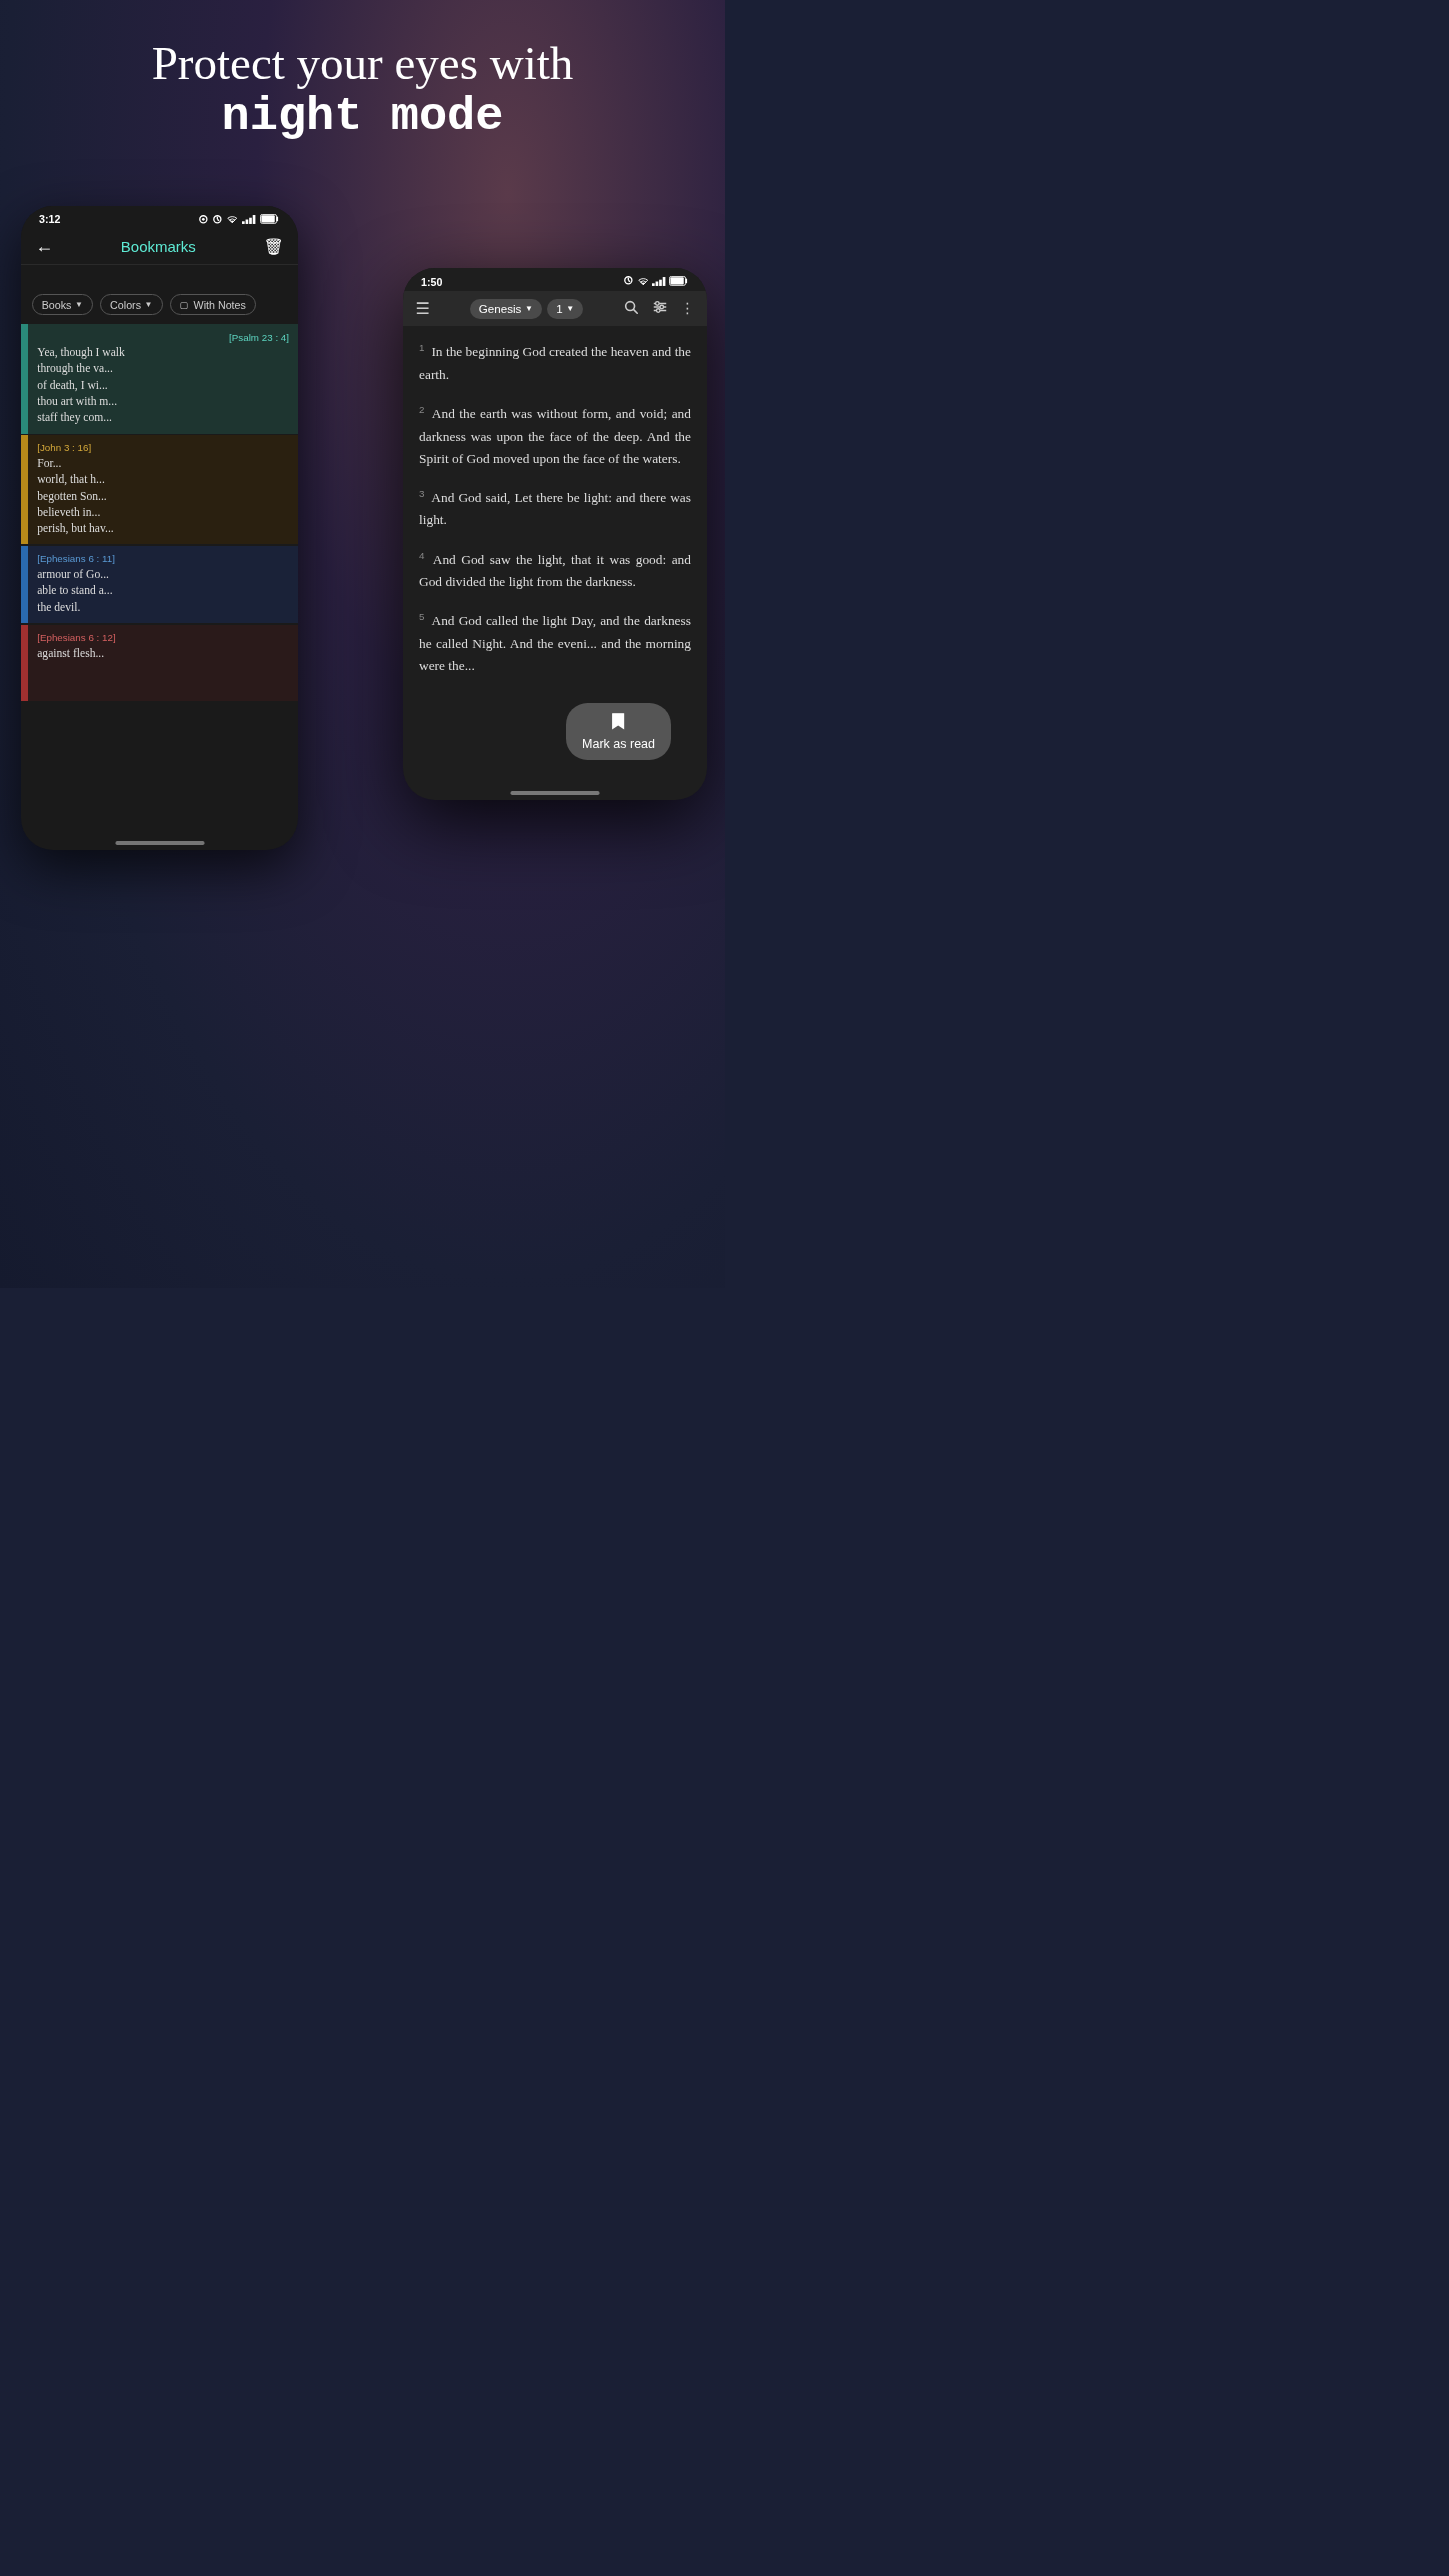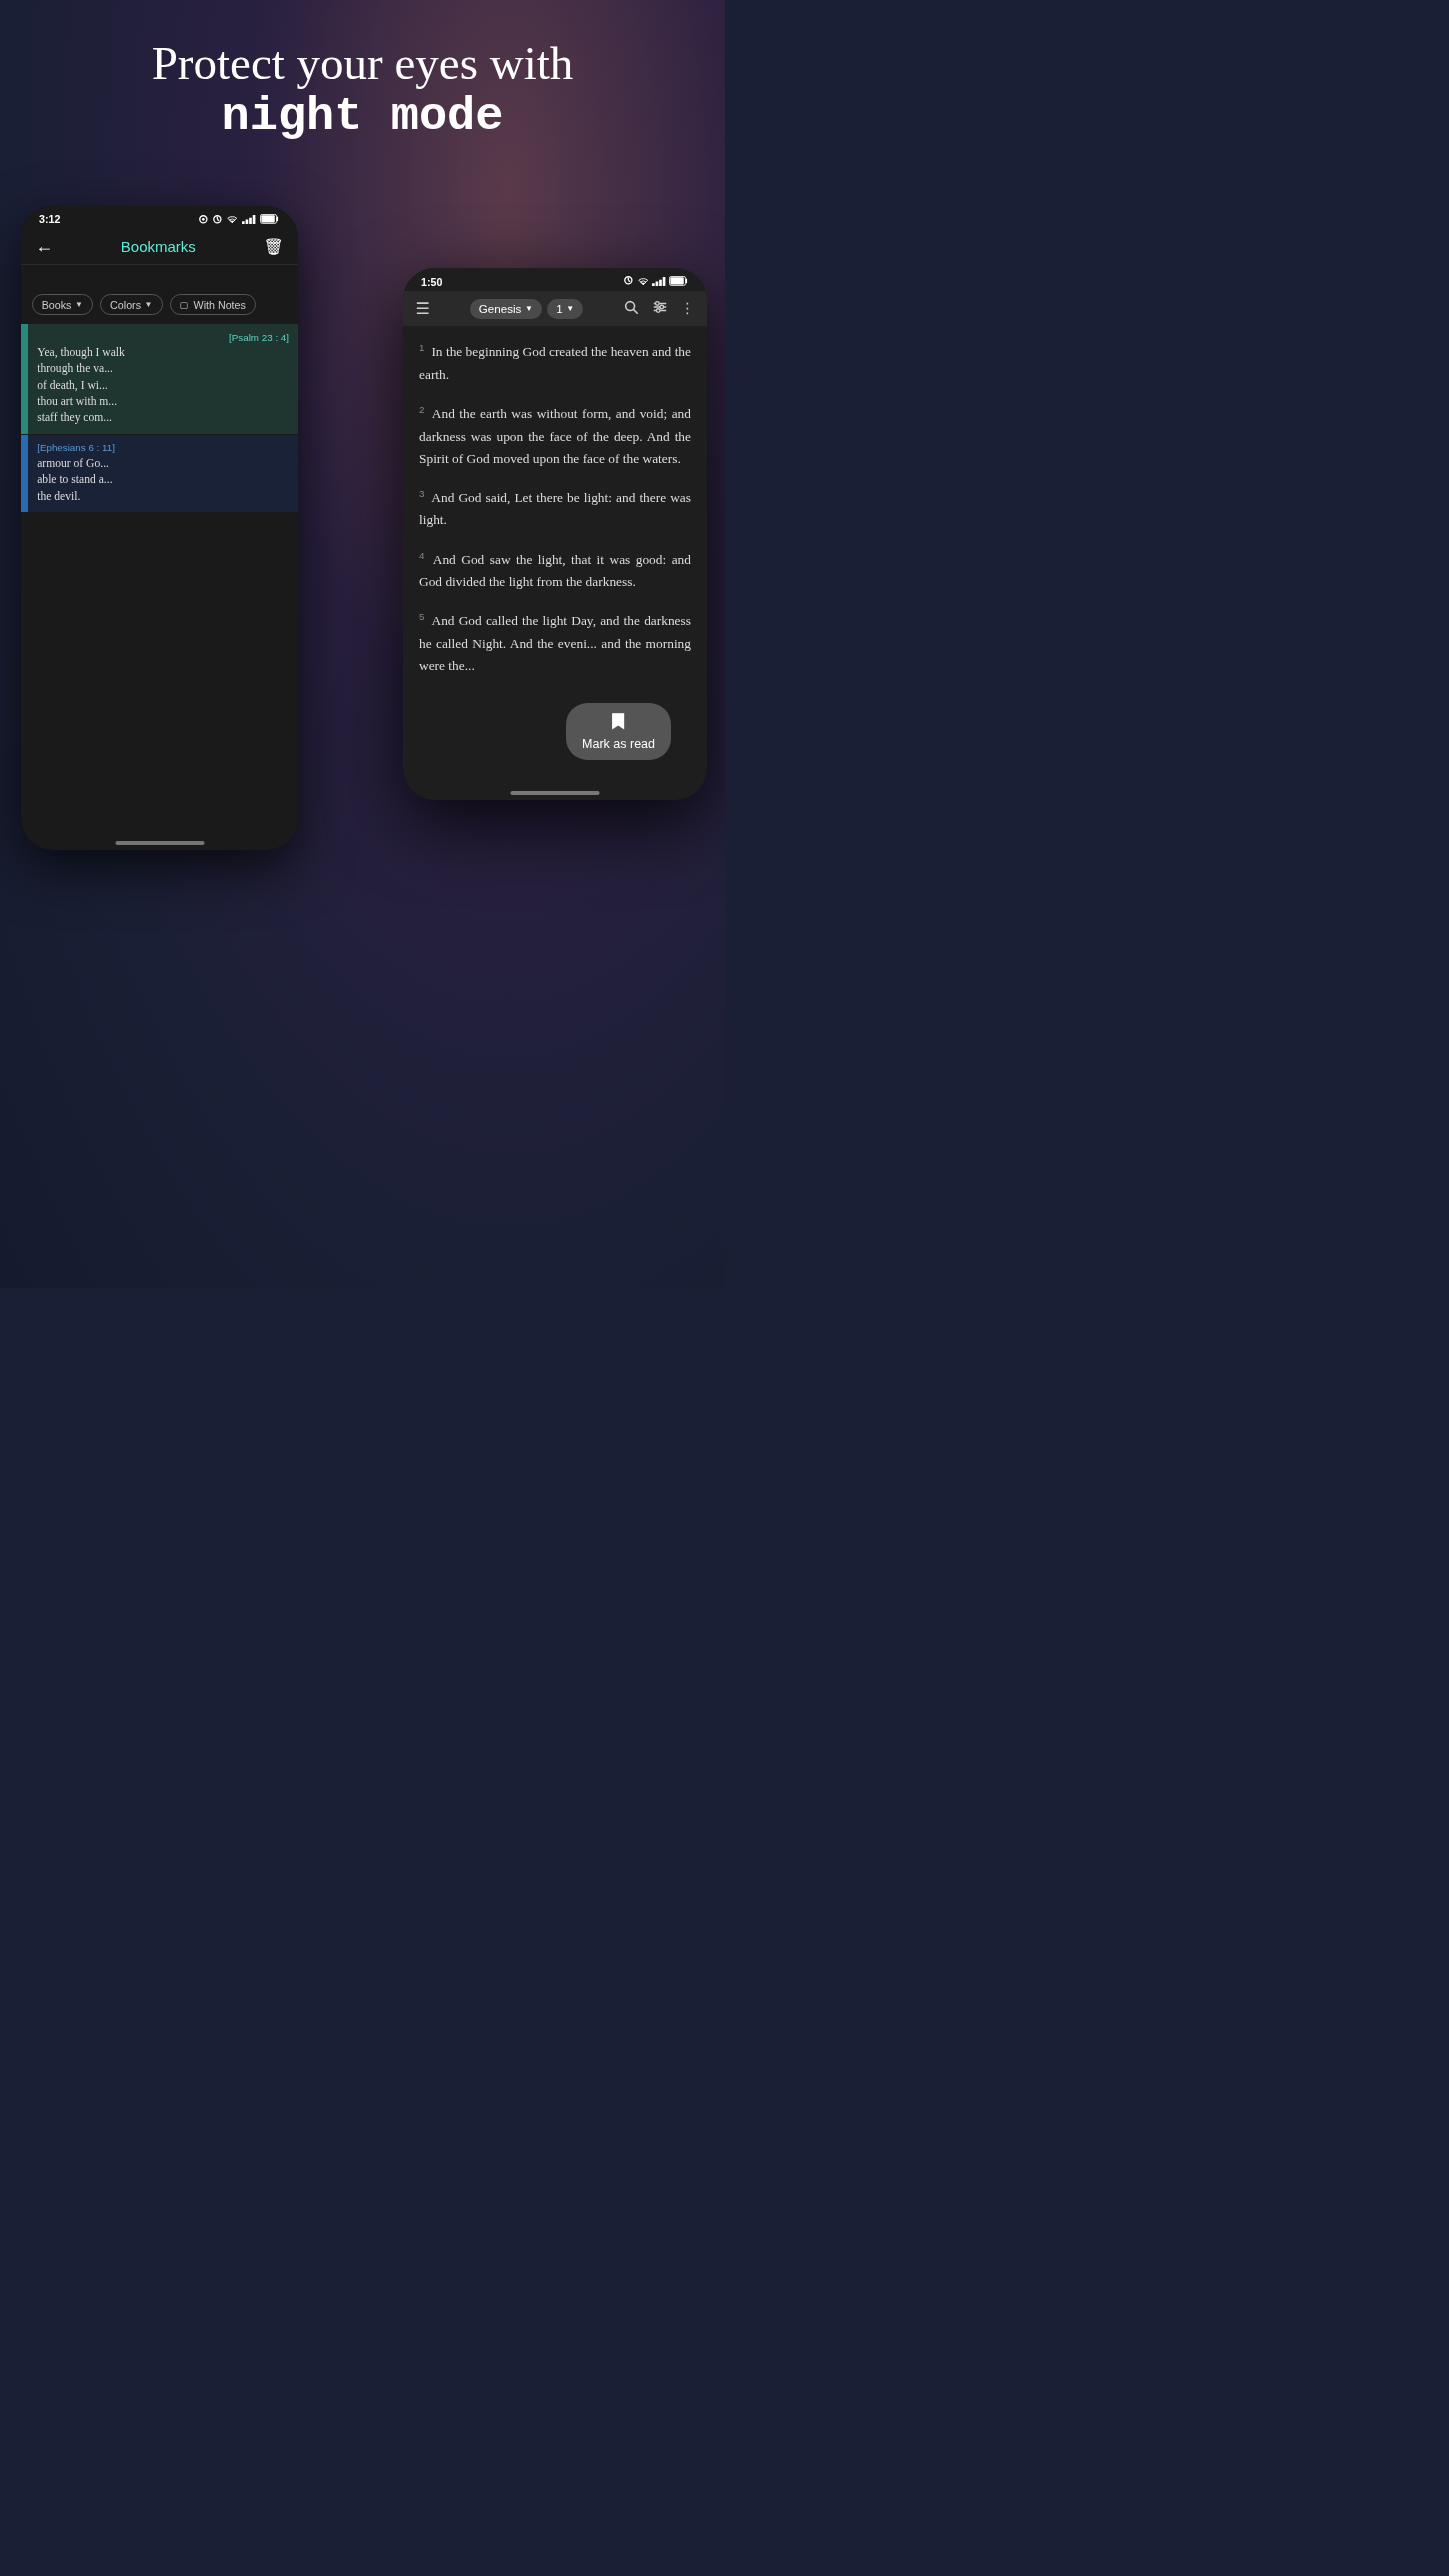--- a/index.html
+++ b/index.html
@@ -373,29 +373,43 @@
     <div class="bookmark-list">
 
       <div class="bookmark-item bm-teal">
         <div class="bookmark-color-bar"></div>
         <div class="bookmark-content">
           <div class="bookmark-ref">[Psalm 23 : 4]</div>
           <div class="bookmark-text">Yea, though I walk<br>through the va...<br>of death, I wi...<br>thou art with m...<br>staff they com...</div>
         </div>
       </div>
 
+      <div class="bookmark-item bm-gold">
+        <div class="bookmark-color-bar"></div>
+        <div class="bookmark-content">
+          <div class="bookmark-ref">[John 3 : 16]</div>
+          <div class="bookmark-text">For...<br>world, that h...<br>begotten Son...<br>believeth in...<br>perish, but hav...</div>
+        </div>
+      </div>
 
       <div class="bookmark-item bm-blue">
         <div class="bookmark-color-bar"></div>
         <div class="bookmark-content">
           <div class="bookmark-ref">[Ephesians 6 : 11]</div>
           <div class="bookmark-text">armour of Go...<br>able to stand a...<br>the devil.</div>
         </div>
       </div>
 
+      <div class="bookmark-item bm-red">
+        <div class="bookmark-color-bar"></div>
+        <div class="bookmark-content">
+          <div class="bookmark-ref">[Ephesians 6 : 12]</div>
+          <div class="bookmark-text">against flesh...</div>
+        </div>
+      </div>
 
     </div>
 
     <div class="home-indicator"></div>
   </div>
 
   <div class="phone-front">
 
     <div class="status-bar">
       <span>1:50</span>

